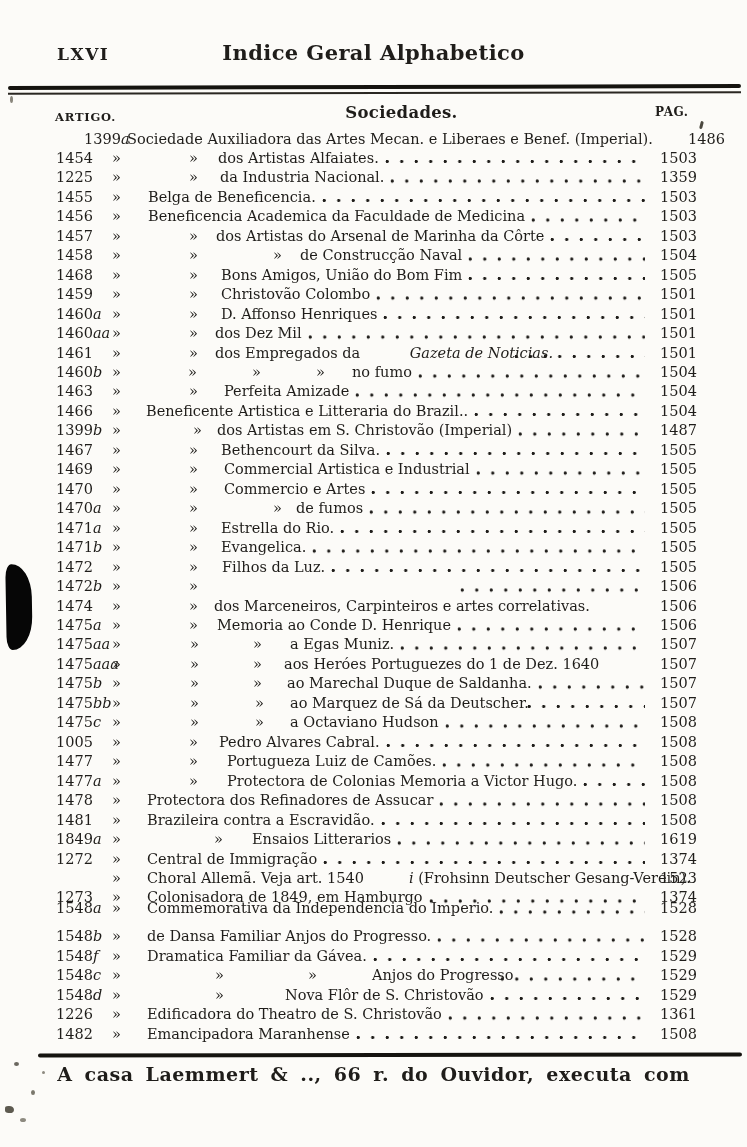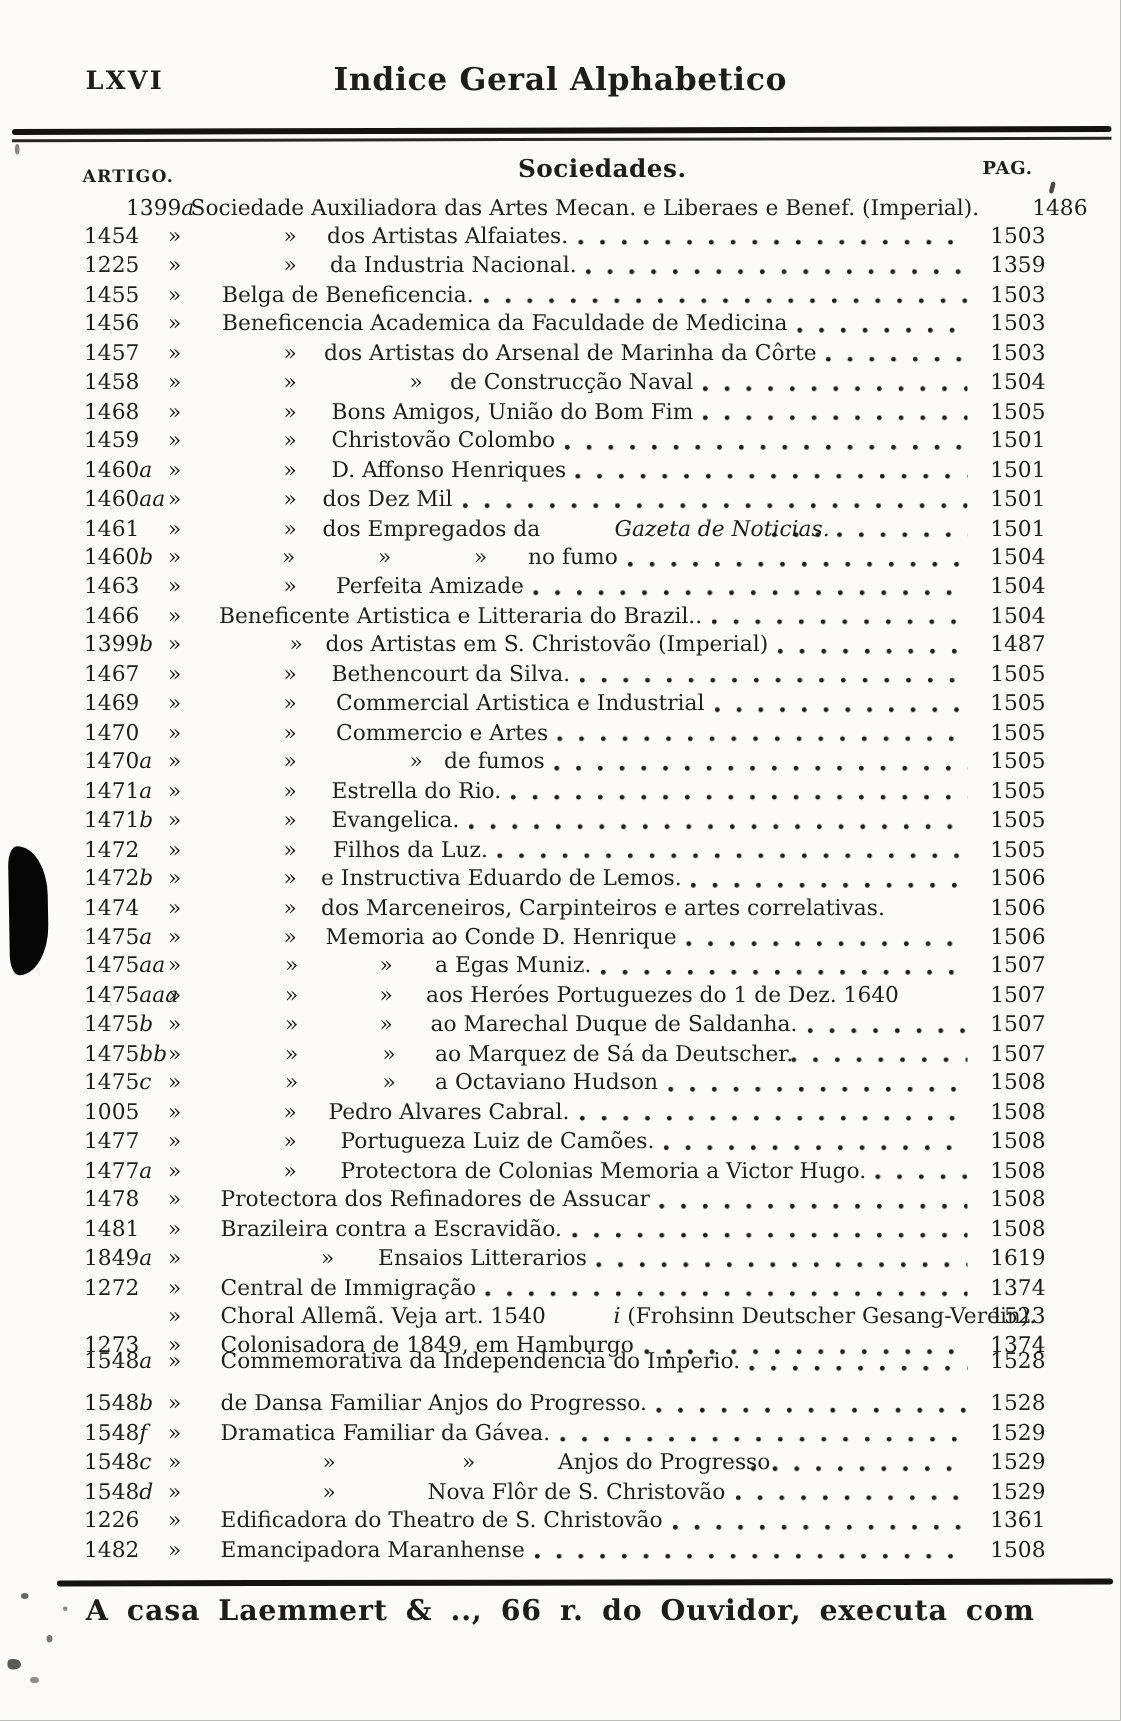--- a/index.html
+++ b/index.html
@@ -249,21 +249,20 @@
         <span class="seg ditto" style="left: 112px;">»</span>
         <span class="seg ditto" style="left: 189px;">»</span>
         <span class="seg" style="left: 222px;">Filhos da Luz.</span>
         <span class="pag">1505</span>
         <span class="leader" style="left: 331px; width: 314px;"></span>
       </div>
       <div class="row" style="top: 577.08px;">
         <span class="artigo">1472<i>b</i></span>
         <span class="seg ditto" style="left: 112px;">»</span>
         <span class="seg ditto" style="left: 189px;">»</span>
-        <span class="seg" style="left: 214px;">e Instructiva Eduardo de Lemos.</span>
         <span class="pag">1506</span>
         <span class="leader" style="left: 460px; width: 185px;"></span>
       </div>
       <div class="row" style="top: 596.54px;">
         <span class="artigo">1474</span>
         <span class="seg ditto" style="left: 112px;">»</span>
         <span class="seg ditto" style="left: 189px;">»</span>
         <span class="seg" style="left: 214px;">dos Marceneiros, Carpinteiros e artes correlativas.</span>
         <span class="pag">1506</span>
       </div>

